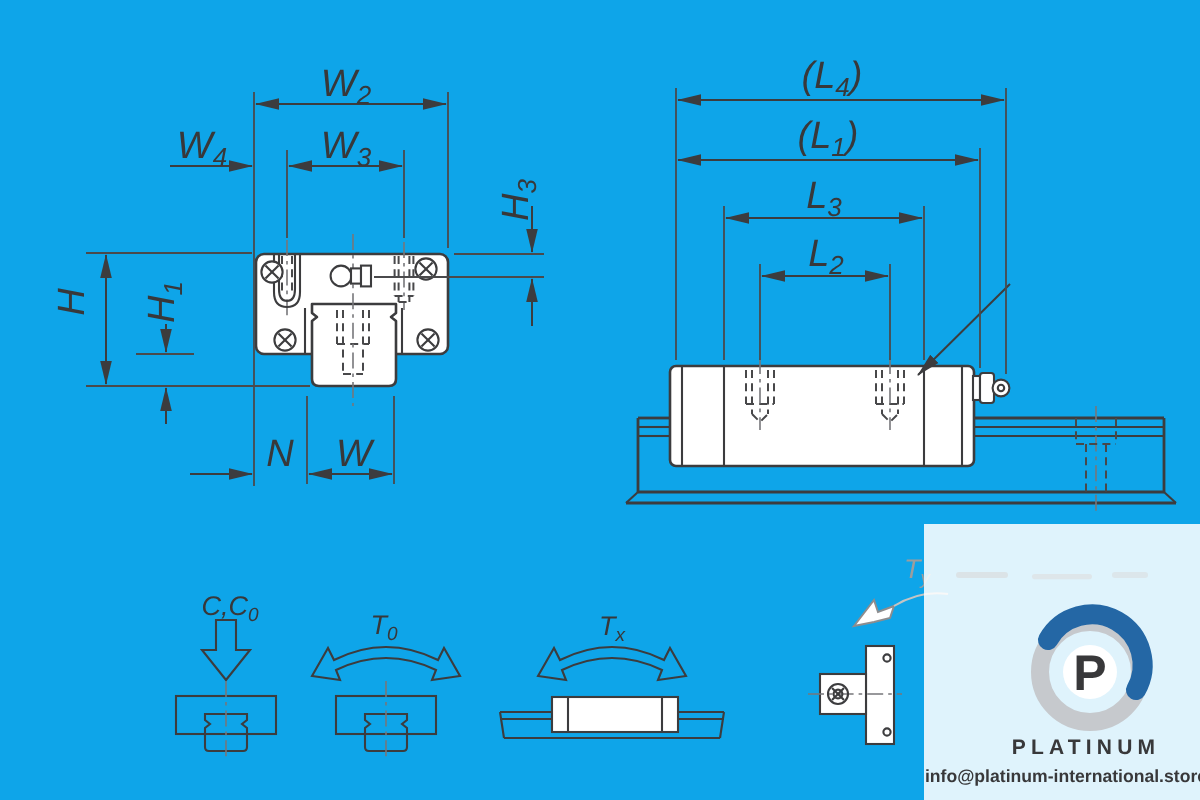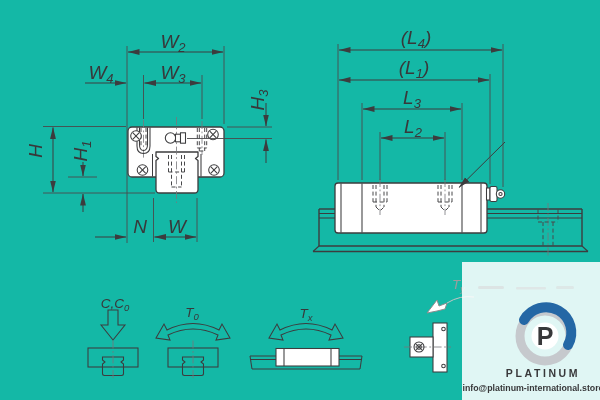--- a/index.html
+++ b/index.html
@@ -1,16 +1,16 @@
 <!DOCTYPE html>
 <html><head>
 <meta charset="utf-8">
 <style>
   html,body{margin:0;padding:0;background:#fff;}
-  #stage{position:relative;width:600px;height:400px;background:#14b8a6;overflow:hidden;text-align:right;}
+  #stage{position:relative;width:600px;height:400px;background:#0ea5e9;overflow:hidden;text-align:right;}
   svg text{font-family:"Liberation Sans","DejaVu Sans",sans-serif;fill:#38383a;}
   .dim{font-size:19px;font-style:italic;}
   .sub{font-size:13px;}
   .mini{font-size:13.5px;font-style:italic;}
   .minisub{font-size:9.5px;}
   .faint{fill:#9d9d9d;}
   .brand{font-weight:bold;font-size:10.5px;letter-spacing:2.6px;}
   .email{font-weight:bold;font-size:8.8px;}
   .logoP{font-weight:bold;font-size:25px;}
   .ol{stroke:#3c3c3e;stroke-width:1.4;fill:none;stroke-linejoin:round;}

